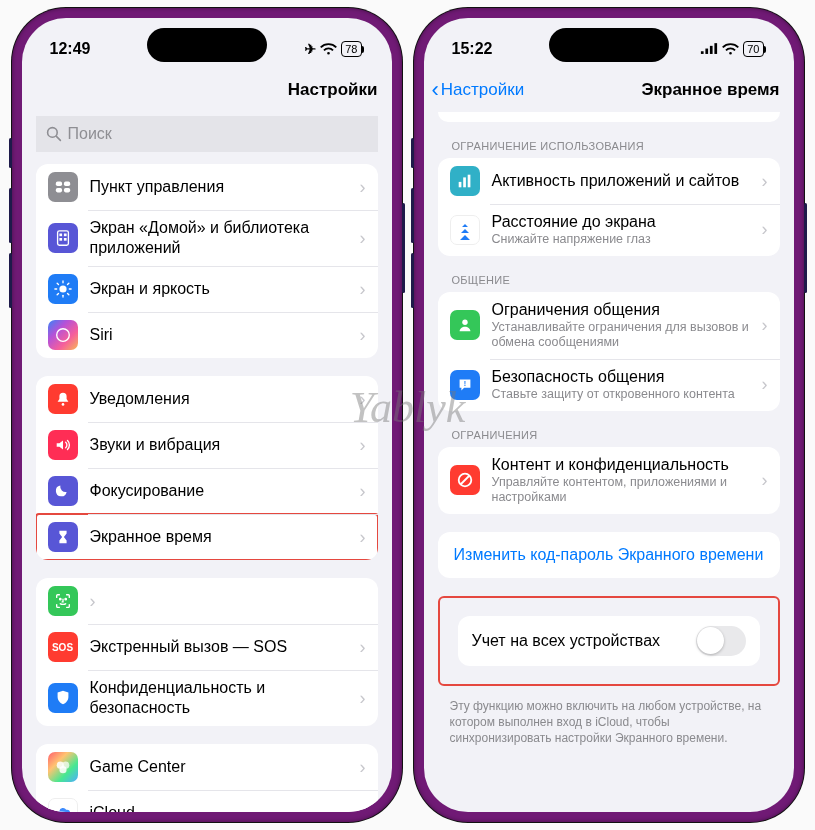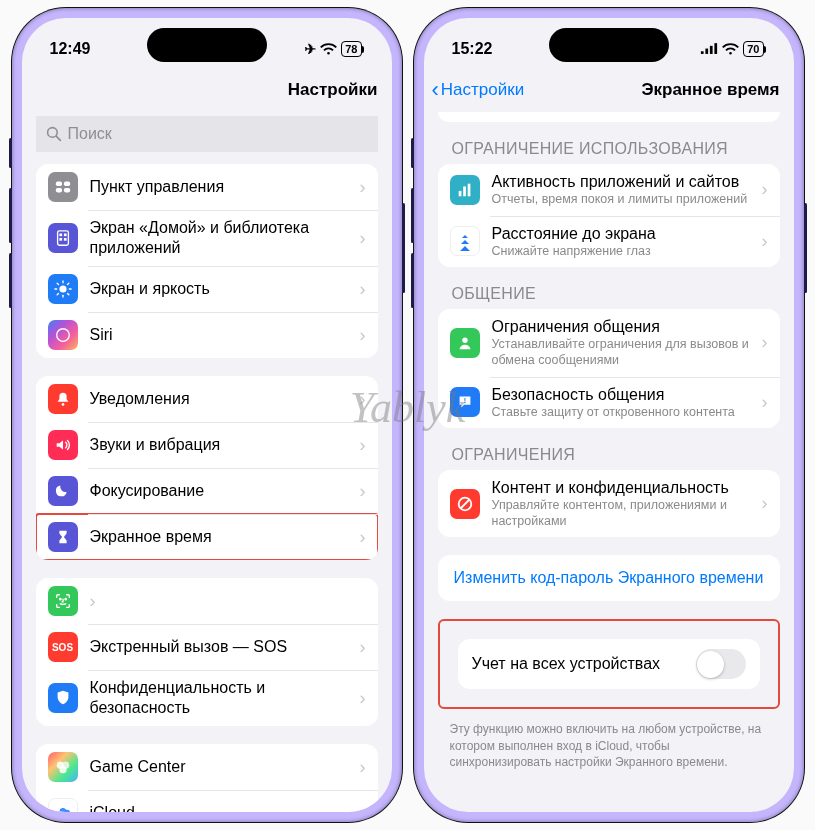--- a/index.html
+++ b/index.html
@@ -17,21 +17,21 @@
     transform: translate(-50%, -50%);
     font-size: 44px;
     color: rgba(120,120,120,0.45);
     font-family: Georgia, serif;
     font-style: italic;
     pointer-events: none;
     z-index: 50;
   }
   .phone {
     width: 390px; height: 814px;
-    background: #c4b5fd;
+    background: #701a75;
     border-radius: 54px;
     padding: 10px;
     position: relative;
     box-shadow: 0 0 0 1px #111, inset 0 0 4px rgba(0,0,0,0.4);
   }
   .side-btn { position:absolute; background:#1e1a4a; border-radius:2px; }
   .sb-left1 { left:-3px; top:130px; width:3px; height:30px; }
   .sb-left2 { left:-3px; top:180px; width:3px; height:55px; }
   .sb-left3 { left:-3px; top:245px; width:3px; height:55px; }
   .sb-right { right:-3px; top:195px; width:3px; height:90px; }
@@ -47,39 +47,39 @@
     position: absolute; top: 10px; left: 50%; transform: translateX(-50%);
     width: 120px; height: 34px; background: #000; border-radius: 20px; z-index: 10;
   }
   .status {
     height: 50px; display: flex; justify-content: space-between; align-items: center;
     padding: 12px 28px 0; font-size: 16px; font-weight: 600; color: #000;
   }
   .status .right { display: flex; align-items: center; gap: 4px; font-size:14px; }
   .battery-box {
     display: inline-flex; align-items: center; gap:1px;
-    border:1.5px solid #000; border-radius:4px; padding:0 3px; font-size:11px; font-weight:700; height:16px;
+    border:1.5px solid #000; border-radius:4px; padding:0 3px; font-size:11px; font-weight:400; height:16px;
   }
   .battery-nub { width:2px; height:7px; background:#000; border-radius:0 2px 2px 0; }
   .navbar {
     height: 44px; display:flex; align-items:center; justify-content:flex-end;
     position: relative; padding: 0 14px;
     background:#f2f2f7;
   }
   .nav-title { font-size:17px; font-weight:600; }
   .nav-back { position:absolute; left:8px; display:flex; align-items:center; gap:2px; color:#007aff; font-size:17px; }
   .nav-back .chev { font-size:22px; line-height:1; }
   .content { flex:1; overflow:hidden; padding: 0 14px 10px; }
   .search-box {
     background:#e4e4e9; border-radius:0; height:36px;
     display:flex; align-items:center; gap:6px; padding:0 10px; color:#8e8e93;
     margin: 4px 0 12px;
   }
   .group { background:#fff; border-radius:12px; margin-bottom:18px; overflow:hidden; }
-  .group-header { font-size:16px; color:#8a8a8e; text-transform:uppercase; padding: 0 14px 6px; letter-spacing:0.3px; }
+  .group-header { font-size:11px; color:#8a8a8e; text-transform:uppercase; padding: 0 14px 6px; letter-spacing:0.3px; }
   .cell {
     display:flex; align-items:center; padding: 8px 12px; min-height:46px;
     position:relative; gap:12px;
   }
   .cell + .cell::before {
     content:""; position:absolute; top:0; left:52px; right:0; height:1px; background:#e5e5ea;
   }
   .cell .icon {
     width:30px; height:30px; border-radius:7px; flex-shrink:0;
     display:flex; align-items:center; justify-content:center; color:#fff; font-size:16px;
@@ -369,21 +369,20 @@
         <div class="cell">
           <div class="icon bg-teal">
               <svg width="18" height="18" viewBox="0 0 20 20">
                 <rect x="3" y="11" width="3" height="6" fill="#fff"></rect>
                 <rect x="8" y="6" width="3" height="11" fill="#fff"></rect>
                 <rect x="13" y="3" width="3" height="14" fill="#fff"></rect>
               </svg>
             </div>
           <div class="body">
             <div class="title">Активность приложений и сайтов</div>
-            <div class="sub">Отчеты, время покоя и лимиты приложений</div>
           </div>
           <span class="chev-r">›</span>
         </div>
         <div class="cell">
           <div class="icon" style="background:#fff;border:1px solid #eee">
               <svg width="20" height="20" viewBox="0 0 20 20">
                 <path d="M10 4l-3 3h6l-3-3zm0 5l-4 4h8l-4-4zm0 6l-5 5h10l-5-5z" fill="#1f7cf6"></path>
               </svg>
             </div>
           <div class="body">

